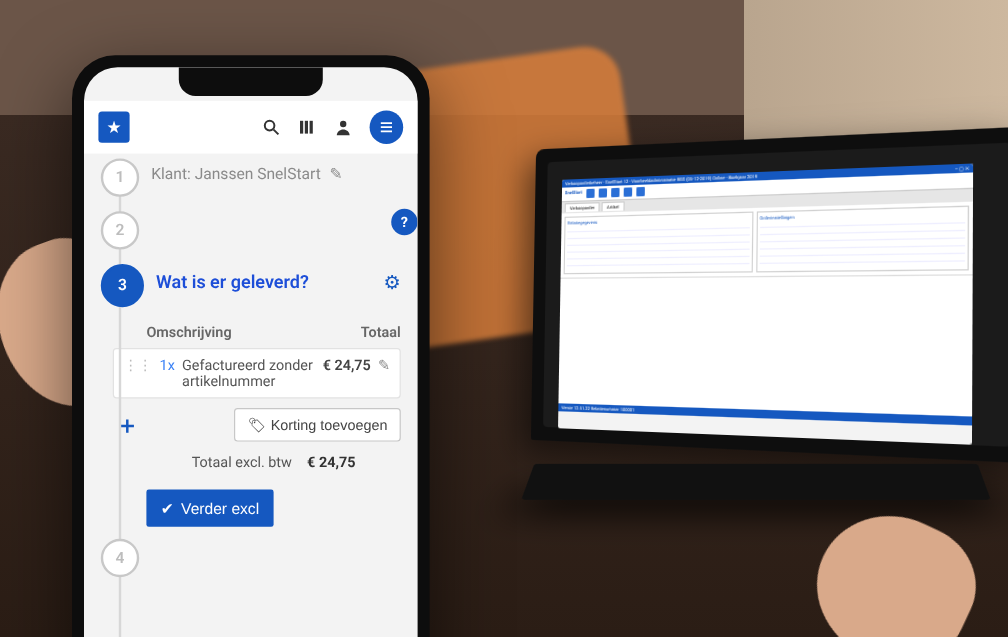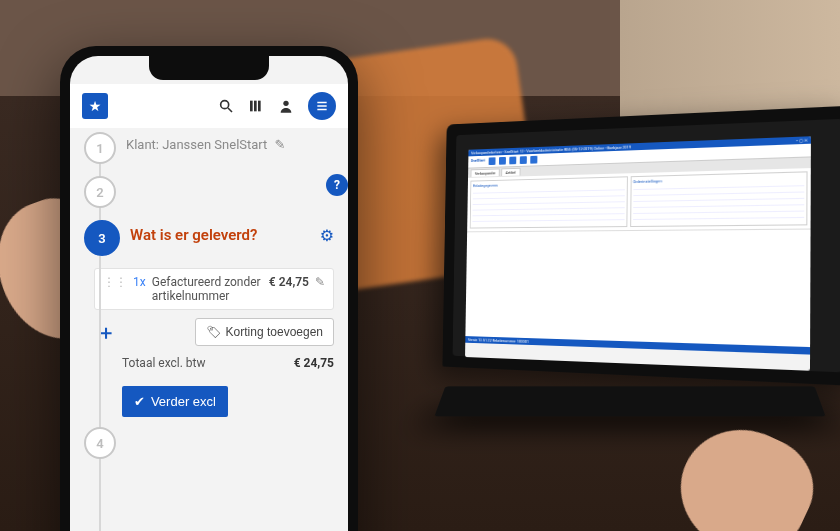--- a/index.html
+++ b/index.html
@@ -36,38 +36,38 @@
   .topbar-icons{display:flex;align-items:center;gap:14px;color:#444}
   .circle-btn{width:28px;height:28px;border-radius:50%;background:#1558c0;color:#fff;display:flex;align-items:center;justify-content:center;font-size:14px}
   .icon{display:inline-flex;align-items:center;justify-content:center}
   
   .steps{flex:1;overflow:hidden;padding:4px 14px 0 14px;position:relative}
   .step-line{position:absolute;left:29px;top:10px;bottom:0;width:2px;background:#d7d7d7}
   .step{position:relative;display:flex;gap:10px;margin-bottom:12px;align-items:flex-start}
   .step .num{width:28px;height:28px;border-radius:50%;border:2px solid #c8c8c8;background:#fff;color:#bdbdbd;font-weight:600;display:flex;align-items:center;justify-content:center;flex:0 0 28px;z-index:1}
   .step.active .num{background:#1558c0;border-color:#1558c0;color:#fff;width:32px;height:32px;flex:0 0 32px}
   .step .label{color:#8a8a8a;padding-top:5px}
-  .step.active .label{color:#c2410c;font-weight:600;font-size:15px;padding-top:6px}
+  .step.active .label{color:#1d4ed8;font-weight:600;font-size:15px;padding-top:6px}
   .step .pencil{color:#8a8a8a;margin-left:4px}
   .step .gear{margin-left:auto;color:#1558c0;font-size:16px;padding-top:6px}
   .help-badge{position:absolute;right:0;top:46px;width:22px;height:22px;border-radius:50%;background:#1558c0;color:#fff;display:flex;align-items:center;justify-content:center;font-size:12px;font-weight:700}
   
   .delivered{margin-left:38px}
   .del-head{display:flex;justify-content:space-between;font-weight:600;color:#666;font-size:12px;padding:2px 0 6px}
   .line-item{display:flex;align-items:flex-start;gap:6px;background:#fff;border:1px solid #e2e2e2;border-radius:3px;padding:6px 8px;font-size:12px;margin-left:-28px}
   .drag{color:#bbb;cursor:grab}
   .qty{color:#3b82f6}
   .li-desc{flex:1;color:#555}
   .li-total{font-weight:600;color:#444}
   .li-edit{color:#888}
   .row-add{display:flex;align-items:center;margin:8px 0 8px -28px;gap:8px}
   .plus{color:#1558c0;font-size:20px;font-weight:700;width:24px;text-align:center}
   .btn-outline{margin-left:auto;background:#fff;border:1px solid #c7c7c7;border-radius:3px;padding:6px 10px;font-size:12px;color:#444;display:flex;align-items:center;gap:4px}
   .totals{font-size:12px;color:#555}
-  .totals div{display:flex;justify-content:space-between;gap:7px;padding:2px 0}
+  .totals div{display:flex;justify-content:center;gap:7px;padding:2px 0}
   .totals .v{font-weight:700;color:#333;min-width:46px;text-align:right}
   
   .actions{display:flex;align-items:center;gap:14px;margin:14px 0 10px -0px}
   .btn-primary{background:#1558c0;color:#fff;border:none;border-radius:2px;padding:8px 12px;font-size:13px;display:flex;align-items:center;gap:6px}
   .link{color:#1558c0;font-size:13px}
   svg{display:block}
 </style>
 </head>
 <body>
 
@@ -169,20 +169,24 @@
             <div class="num">2</div>
           </div>
 
           <div class="step active">
             <div class="num">3</div>
             <div class="label">Wat is er geleverd?</div>
             <span class="gear icon">⚙</span>
           </div>
 
           <div class="delivered">
+            <div class="del-head">
+              <span>Omschrijving</span>
+              <span>Totaal</span>
+            </div>
 
             <div class="line-item">
               <span class="drag icon">⋮⋮</span>
               <span class="qty">1x</span>
               <span class="li-desc">Gefactureerd zonder artikelnummer</span>
               <span class="li-total">€ 24,75</span>
               <span class="li-edit icon">✎</span>
             </div>
 
             <div class="row-add">

